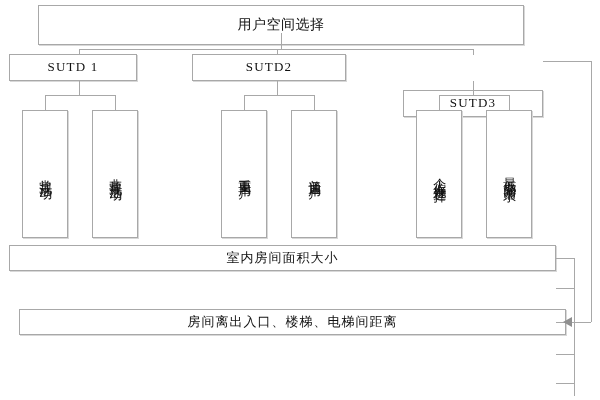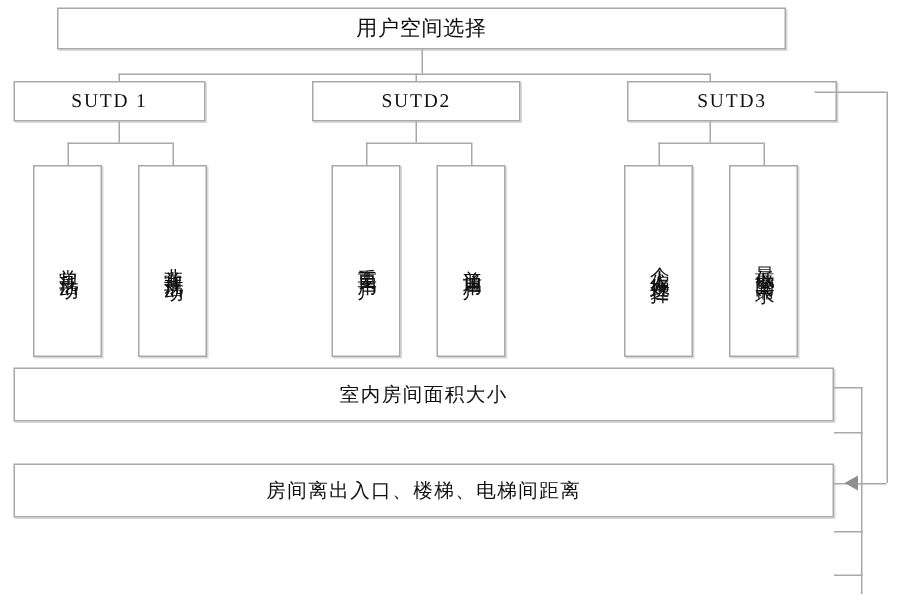--- a/index.html
+++ b/index.html
@@ -32,36 +32,36 @@
     color: #101010;
     text-align: center;
     line-height: 1.12;
   }
 
   
   .root {
     left: 38px;
     top: 5px;
     width: 486px;
-    height: 28px;
+    height: 40px;
     font-size: 14px;
     letter-spacing: 0.5px;
   }
 
   
   .sutd {
     top: 54px;
     height: 27px;
     font-size: 13px;
     font-family: "Liberation Serif", "DejaVu Serif", serif;
     letter-spacing: 1.2px;
   }
   .sutd-1 { left: 9px;   width: 128px; }
-  .sutd-2 { left: 208px; width: 139px; }
-  .sutd-3 { left: 418px; width: 140px; }
+  .sutd-2 { left: 192px; width: 154px; }
+  .sutd-3 { left: 403px; width: 140px; margin-top: 36px; }
 
   
   .leaf {
     top: 110px;
     width: 46px;
     height: 128px;
     font-size: 13px;
     writing-mode: vertical-rl;
     text-orientation: upright;
     letter-spacing: 2.5px;
@@ -71,27 +71,27 @@
   .leaf-b { left: 92px; }
   .leaf-c { left: 221px; }
   .leaf-d { left: 291px; }
   .leaf-e { left: 416px; }
   .leaf-f { left: 486px; }
 
   
   .bar {
     left: 9px;
     width: 547px;
-    height: 36px;
+    height: 26px;
     font-size: 13px;
     letter-spacing: 1px;
   }
   .bar-0 { top: 245px; }
   .bar-1 { top: 275px; }
-  .bar-2 { top: 309px; }
+  .bar-2 { top: 309px; margin-left: 10px; }
   .bar-3 { top: 341px; }
   .bar-4 { top: 370px; }
 
   
   .ln {
     position: absolute;
     background: #a8a8a8;
   }
   .ln.v { width: 1px; }
   .ln.h { height: 1px; }

